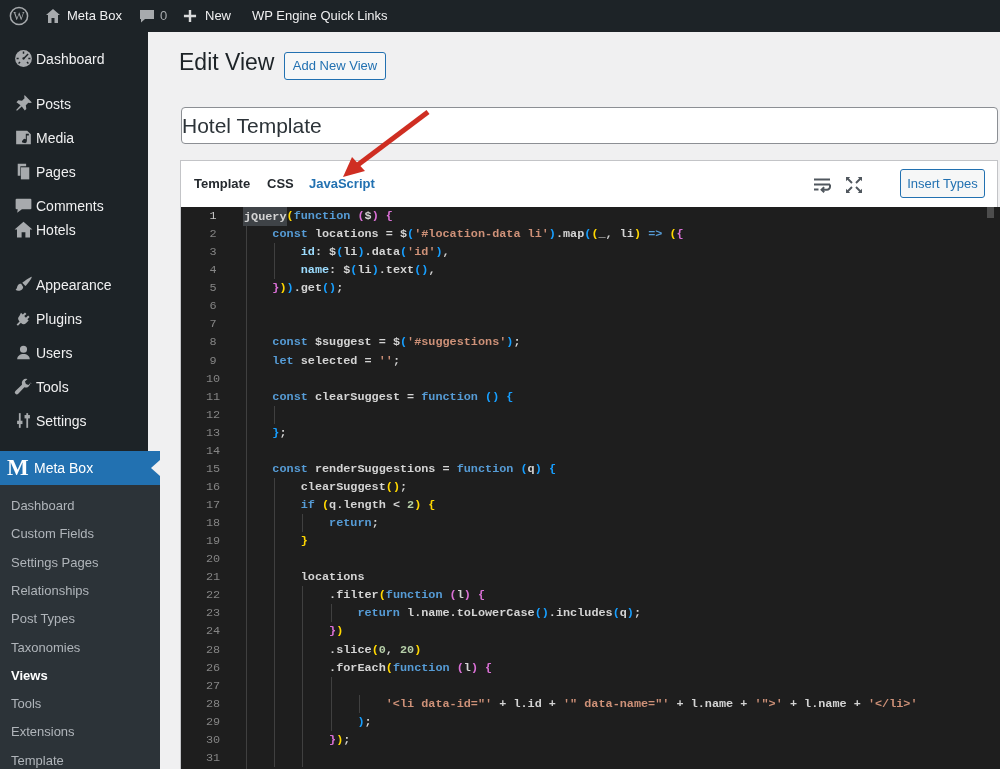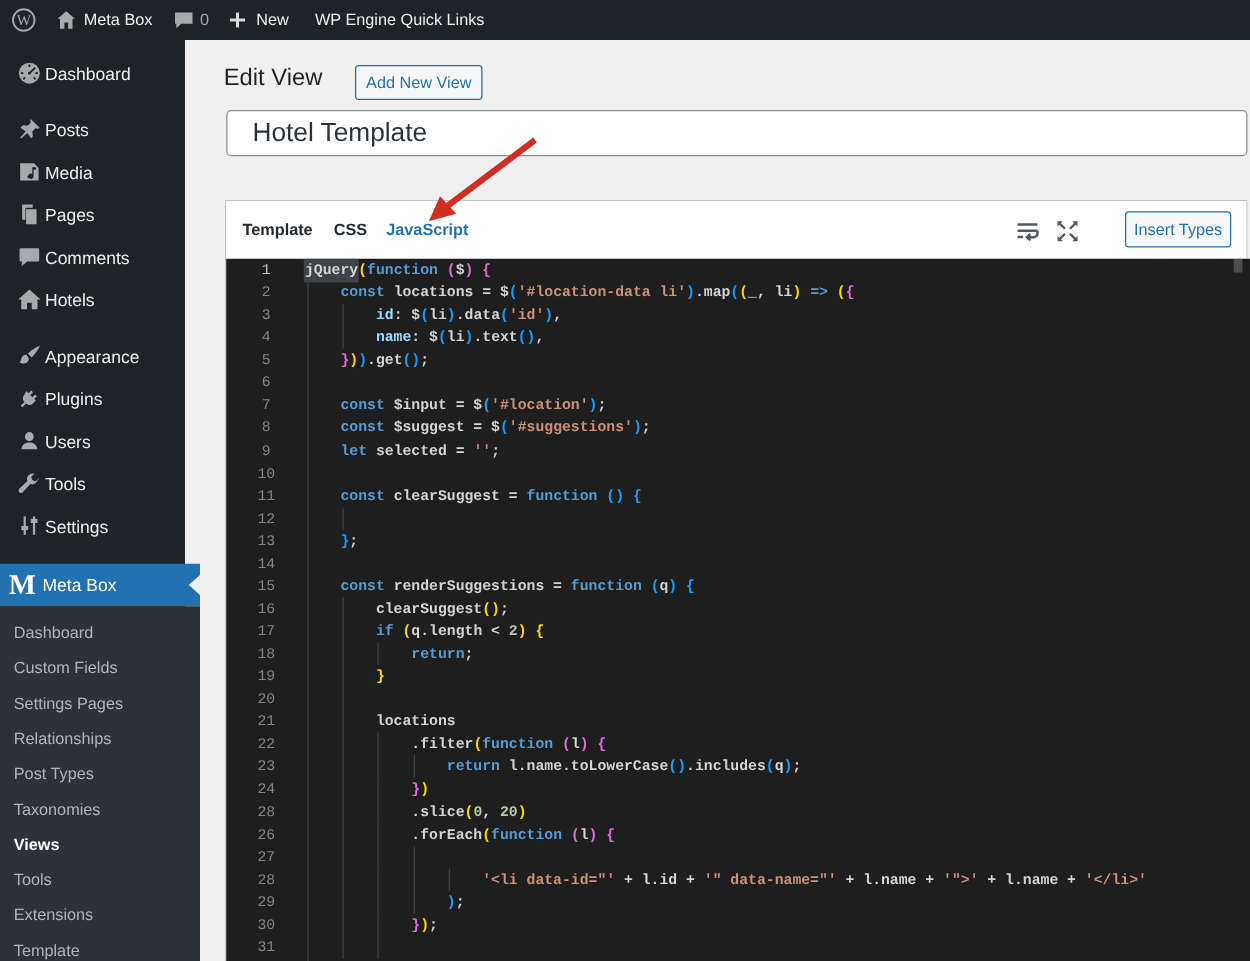--- a/index.html
+++ b/index.html
@@ -16,23 +16,23 @@
 .mlb{position:absolute;left:36px;top:0;line-height:34px;font-size:14px;color:#f0f0f1}
 #mbox{position:absolute;left:0;top:419px;width:160px;height:34px;background:#2271b1}
 #mbox .mlb{color:#fff;left:34px}
 #mbox .m{position:absolute;left:7px;top:4px;width:22px;height:26px;color:#fff;font-family:"Liberation Serif",serif;font-weight:700;font-size:23px;line-height:26px}
 #mbox .notch{position:absolute;right:0;top:9px;width:0;height:0;border-top:8px solid transparent;border-bottom:8px solid transparent;border-right:9px solid #f0f0f1}
 #submenu{position:absolute;left:0;top:453px;width:160px;height:284px;background:#2c3338}
 .si{position:absolute;left:11px;height:28.3px;line-height:28.3px;font-size:13px;color:#b0b5ba;white-space:nowrap}
 .subcur{color:#fff;font-weight:700}
 
 #content{position:absolute;left:160px;top:32px;width:840px;height:737px;background:#f0f0f1}
-h1{position:absolute;left:19px;top:16px;font-size:19px;font-weight:400;color:#1d2327;line-height:29px}
+h1{position:absolute;left:19px;top:16px;font-size:23px;font-weight:400;color:#1d2327;line-height:29px}
 #addnew{position:absolute;left:124px;top:20px;width:102px;height:28px;background:#f6f7f7;border:1px solid #2271b1;border-radius:3px;color:#2271b1;font-size:13px;text-align:center;line-height:26px}
-#title{position:absolute;left:21px;top:56px;width:817px;height:37px;background:#fff;border:1px solid #8c8f94;border-radius:4px;font-size:21px;color:#2c3338;line-height:35px;padding-left:20px}
+#title{position:absolute;left:21px;top:75px;width:817px;height:37px;background:#fff;border:1px solid #8c8f94;border-radius:4px;font-size:21px;color:#2c3338;line-height:35px;padding-left:0}
 
 #panel{position:absolute;left:20px;top:128px;width:818px;height:609px;background:#fff;border:1px solid #c3c4c7}
 #tabs{position:absolute;left:0;top:0;width:100%;height:46px;background:#fff}
 .tab{position:absolute;top:0;height:46px;line-height:46px;font-size:13px;font-weight:700;color:#24292e}
 .tabon{color:#2271b1}
 #insfield{position:absolute;right:12px;top:8px;width:85px;height:29px;background:#f6f7f7;border:1px solid #2271b1;border-radius:3px;color:#2271b1;font-size:13px;text-align:center;line-height:27px}
 .hicon{position:absolute;top:14px;width:20px;height:20px}
 .hicon svg{width:20px;height:20px;display:block}
 
 #editor{position:absolute;left:0px;top:46px;width:821px;height:563px;background:#1e1e1e;font-family:"Liberation Mono",monospace;font-size:11.82px;font-weight:700;overflow:hidden}
@@ -110,21 +110,21 @@
       <span class="mlb">Pages</span>
     </div>
 <div class="mi" style="top:157px">
       <span class="mic">
         <svg viewBox="0 0 20 20">
           <path fill="#a7aaad" d="M3.5 3.5h13a1 1 0 011 1v8a1 1 0 01-1 1h-8l-4.5 3.5.5-3.5h-1a1 1 0 01-1-1v-8a1 1 0 011-1z"></path>
         </svg>
       </span>
       <span class="mlb">Comments</span>
     </div>
-<div class="mi" style="top:191px">
+<div class="mi" style="top:181px">
       <span class="mic">
         <svg viewBox="0 0 20 20">
           <path fill="#a7aaad" d="M10 2.5l8.5 7.5h-2.3v7.5h-4.4v-5H8.2v5H3.8V10H1.5z"></path>
         </svg>
       </span>
       <span class="mlb">Hotels</span>
     </div>
 <div class="mi" style="top:236px">
       <span class="mic">
         <svg viewBox="0 0 20 20">
@@ -214,21 +214,21 @@
       <div id="insfield">Insert Types</div>
     </div>
     <div id="editor">
       <div id="gborder"></div>
 <div class="cl"><span class="ln cur">1</span><span class="ct"><span class="hl">jQuery</span><span class="b1">(</span><span class="k">function</span><span class="w"> </span><span class="b2">(</span><span class="w">$</span><span class="b2">)</span><span class="w"> </span><span class="b2">{</span></span></div>
 <div class="cl"><span class="ln">2</span><span class="ct"><span class="w">&nbsp;&nbsp;&nbsp;&nbsp;</span><span class="k">const</span><span class="w"> locations = $</span><span class="b3">(</span><span class="s">'#location-data li'</span><span class="b3">)</span><span class="w">.map</span><span class="b3">(</span><span class="b1">(</span><span class="w">_, li</span><span class="b1">)</span><span class="w"> </span><span class="k">=&gt;</span><span class="w"> </span><span class="b1">(</span><span class="b2">{</span></span></div>
 <div class="cl"><i style="left:92.9px"></i><span class="ln">3</span><span class="ct"><span class="w">&nbsp;&nbsp;&nbsp;&nbsp;&nbsp;&nbsp;&nbsp;&nbsp;</span><span class="p">id</span><span class="w">: $</span><span class="b3">(</span><span class="w">li</span><span class="b3">)</span><span class="w">.data</span><span class="b3">(</span><span class="s">'id'</span><span class="b3">)</span><span class="w">,</span></span></div>
 <div class="cl"><i style="left:92.9px"></i><span class="ln">4</span><span class="ct"><span class="w">&nbsp;&nbsp;&nbsp;&nbsp;&nbsp;&nbsp;&nbsp;&nbsp;</span><span class="p">name</span><span class="w">: $</span><span class="b3">(</span><span class="w">li</span><span class="b3">)</span><span class="w">.text</span><span class="b3">(</span><span class="b3">)</span><span class="w">,</span></span></div>
 <div class="cl"><span class="ln">5</span><span class="ct"><span class="w">&nbsp;&nbsp;&nbsp;&nbsp;</span><span class="b2">}</span><span class="b1">)</span><span class="b3">)</span><span class="w">.get</span><span class="b3">(</span><span class="b3">)</span><span class="w">;</span></span></div>
 <div class="cl"><span class="ln">6</span><span class="ct"></span></div>
-<div class="cl"><span class="ln">7</span><span class="ct"><span class="w">&nbsp;&nbsp;&nbsp;&nbsp;</span><span class="k">const</span><span class="w"> $input = $</span><span class="b3">(</span><span class="s">'#location'</span><span class="b3">)</span><span class="w">;</span></span></div>
+<div class="cl"><span class="ln">7</span></div>
 <div class="cl"><span class="ln">8</span><span class="ct"><span class="w">&nbsp;&nbsp;&nbsp;&nbsp;</span><span class="k">const</span><span class="w"> $suggest = $</span><span class="b3">(</span><span class="s">'#suggestions'</span><span class="b3">)</span><span class="w">;</span></span></div>
 <div class="cl"><span class="ln">9</span><span class="ct"><span class="w">&nbsp;&nbsp;&nbsp;&nbsp;</span><span class="k">let</span><span class="w"> selected = </span><span class="s">''</span><span class="w">;</span></span></div>
 <div class="cl"><span class="ln">10</span><span class="ct"></span></div>
 <div class="cl"><span class="ln">11</span><span class="ct"><span class="w">&nbsp;&nbsp;&nbsp;&nbsp;</span><span class="k">const</span><span class="w"> clearSuggest = </span><span class="k">function</span><span class="w"> </span><span class="b3">(</span><span class="b3">)</span><span class="w"> </span><span class="b3">{</span></span></div>
 <div class="cl"><i style="left:92.9px"></i><span class="ln">12</span></div>
 <div class="cl"><span class="ln">13</span><span class="ct"><span class="w">&nbsp;&nbsp;&nbsp;&nbsp;</span><span class="b3">}</span><span class="w">;</span></span></div>
 <div class="cl"><span class="ln">14</span><span class="ct"></span></div>
 <div class="cl"><span class="ln">15</span><span class="ct"><span class="w">&nbsp;&nbsp;&nbsp;&nbsp;</span><span class="k">const</span><span class="w"> renderSuggestions = </span><span class="k">function</span><span class="w"> </span><span class="b3">(</span><span class="w">q</span><span class="b3">)</span><span class="w"> </span><span class="b3">{</span></span></div>
 <div class="cl"><i style="left:92.9px"></i><span class="ln">16</span><span class="ct"><span class="w">&nbsp;&nbsp;&nbsp;&nbsp;&nbsp;&nbsp;&nbsp;&nbsp;</span><span class="w">clearSuggest</span><span class="b1">(</span><span class="b1">)</span><span class="w">;</span></span></div>
 <div class="cl"><i style="left:92.9px"></i><span class="ln">17</span><span class="ct"><span class="w">&nbsp;&nbsp;&nbsp;&nbsp;&nbsp;&nbsp;&nbsp;&nbsp;</span><span class="k">if</span><span class="w"> </span><span class="b1">(</span><span class="w">q.length &lt; </span><span class="n">2</span><span class="b1">)</span><span class="w"> </span><span class="b1">{</span></span></div>

